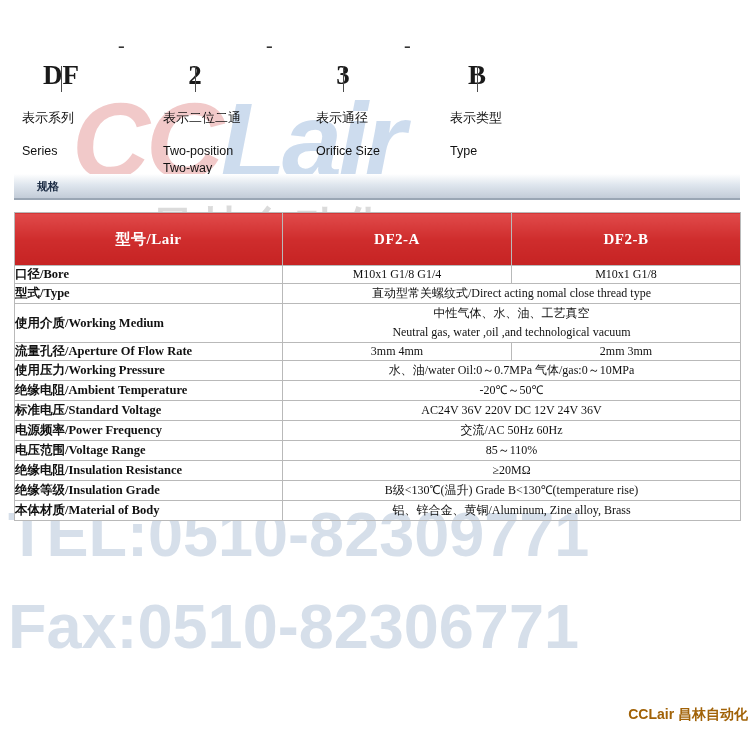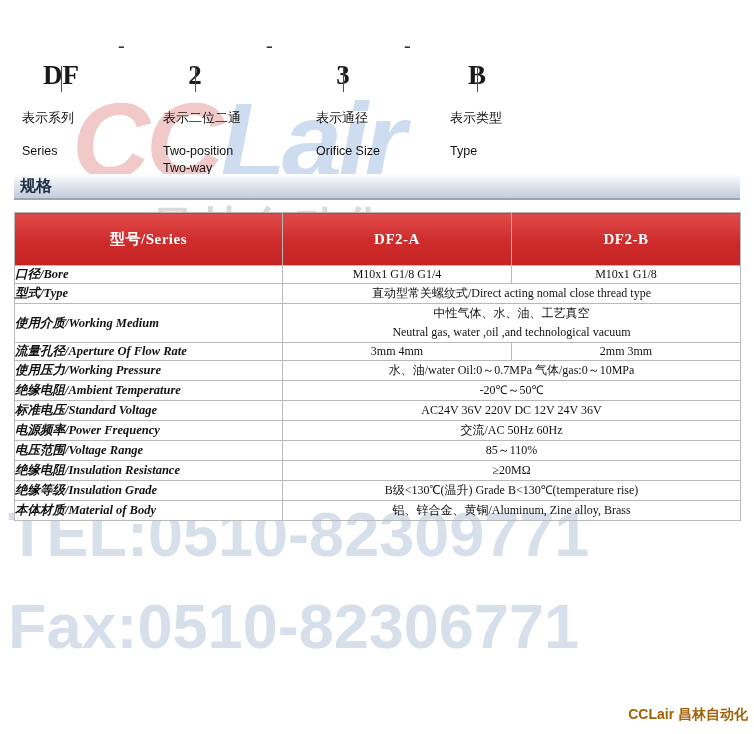--- a/index.html
+++ b/index.html
@@ -116,24 +116,24 @@
     position: relative;
     z-index: 10;
     margin: 6px 14px 0 14px;
     height: 24px;
     background: linear-gradient(to bottom, #ffffff 0%, #dfe6ee 45%, #c3ccd8 100%);
     border-bottom: 2px solid #9aa6b4;
     display: flex;
     align-items: center;
   }
   .section-bar .title {
-    font-size: 16px;
+    font-size: 11px;
     font-weight: bold;
     color: #1c2c44;
-    padding-left: 6px;
+    padding-left: 23px;
   }
 
   
   .spec-wrap {
     position: relative;
     z-index: 10;
     margin: 12px 14px 0 14px;
   }
   table.spec {
     border-collapse: collapse;
@@ -155,21 +155,20 @@
     letter-spacing: 0.5px;
   }
   .row-label {
     font-size: 12.5px;
     font-family: "Liberation Serif", serif;
     font-weight: bold;
     color: #111;
     padding: 9px 0 9px 8px;
     background: #ffffff;
     white-space: nowrap;
-    font-style: italic;
   }
   .cell {
     font-size: 12px;
     font-family: "Liberation Serif", serif;
     color: #111;
     text-align: center;
     padding: 8px 4px;
     line-height: 17px;
   }
   .cell.two-line { line-height: 19px; }
@@ -237,21 +236,21 @@
 
 <div class="spec-wrap">
   <table class="spec">
     <colgroup>
       <col style="width:268px;">
       <col style="width:229px;">
       <col style="width:229px;">
     </colgroup>
     <tbody id="table-body">
       <tr class="hdr">
-        <td>型号/Series</td>
+        <td>型号/Lair</td>
         <td>DF2-A</td>
         <td>DF2-B</td>
       </tr>
     <tr>
           <td class="row-label">口径/Bore</td>
           <td class="cell">M10x1 G1/8 G1/4</td>
           <td class="cell">M10x1 G1/8</td>
         </tr>
         <tr>
           <td class="row-label">型式/Type</td>

